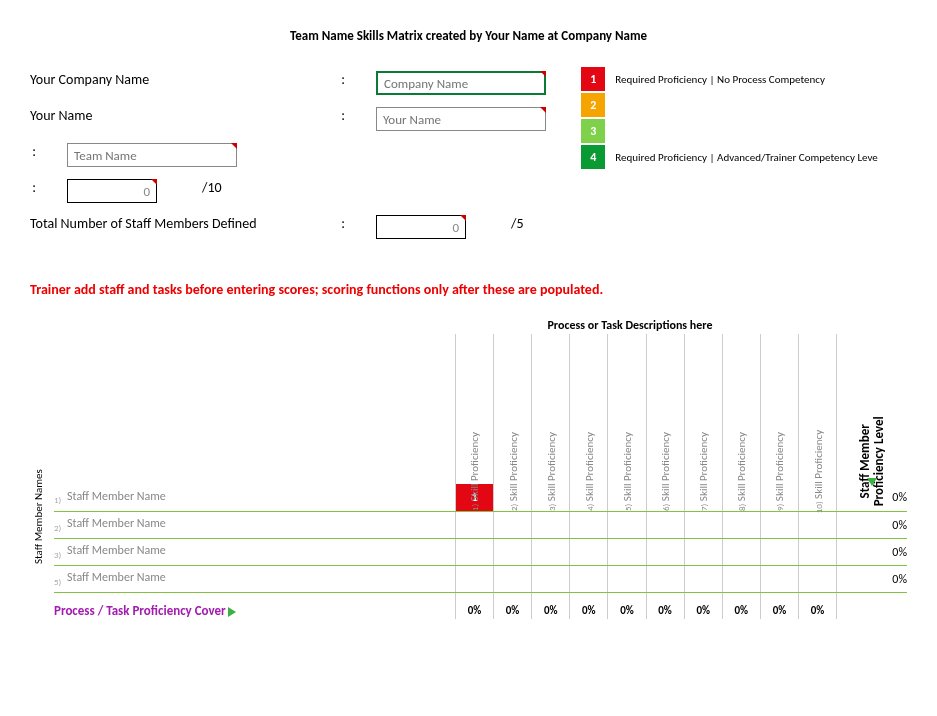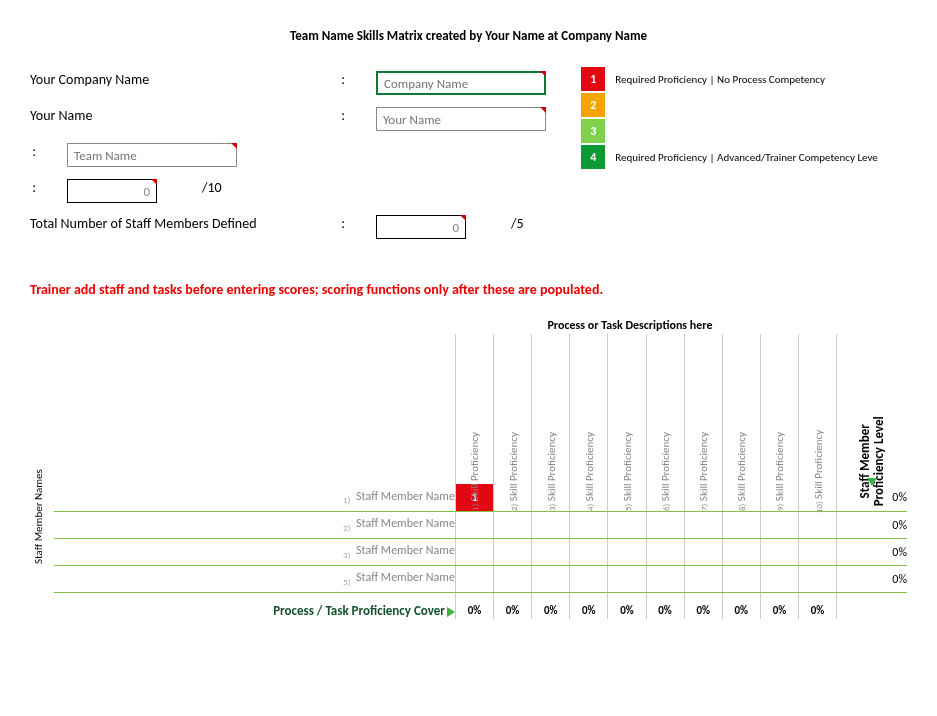--- a/index.html
+++ b/index.html
@@ -158,21 +158,20 @@
     border-left: 5px solid transparent;
     border-right: 5px solid transparent;
     border-top: 8px solid #3cb043;
   }
   td.row-label {
     height: 27px;
     font-size: 12px;
     color: #888;
     padding-left: 4px;
     border-bottom: 1px solid #82c341;
-    text-align: right;
   }
   td.row-label .idx { font-size: 9px; color: #aaa; margin-right: 3px; vertical-align: sub;}
   td.cell {
     border-left: 1px solid #ccc;
     border-right: 1px solid #ccc;
     border-bottom: 1px solid #82c341;
     text-align: center;
     font-size: 12px;
   }
   td.cell.red {
@@ -186,21 +185,21 @@
     font-size: 12px;
     border-bottom: 1px solid #82c341;
   }
   tr.footer td {
     font-weight: bold;
     font-size: 13px;
     padding-top: 10px;
     border: none;
   }
   tr.footer td.row-label {
-    color: #14532d;
+    color: #a21caf;
     border: none;
   }
   tr.footer td.cell {
     text-align: center;
     font-size: 11px;
     font-weight: bold;
     border-left: 1px solid #ccc;
     border-right: 1px solid #ccc;
   }
   .foot-tri {

